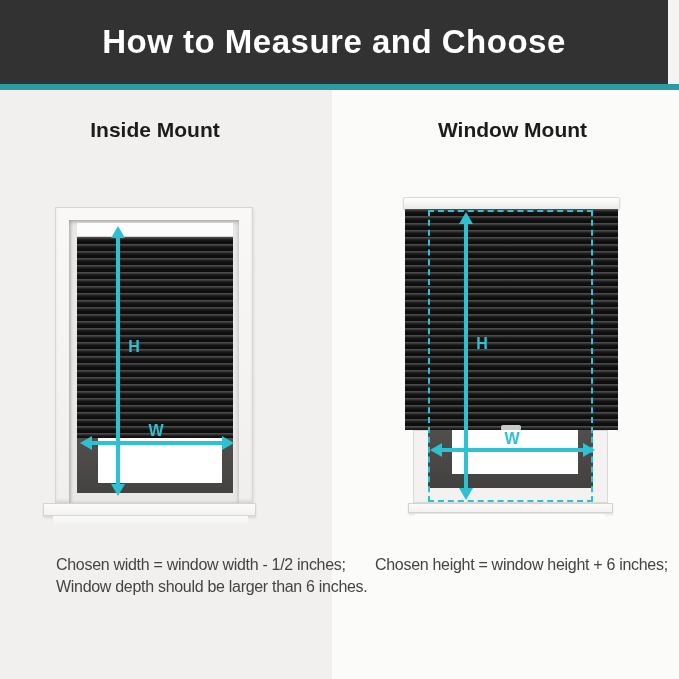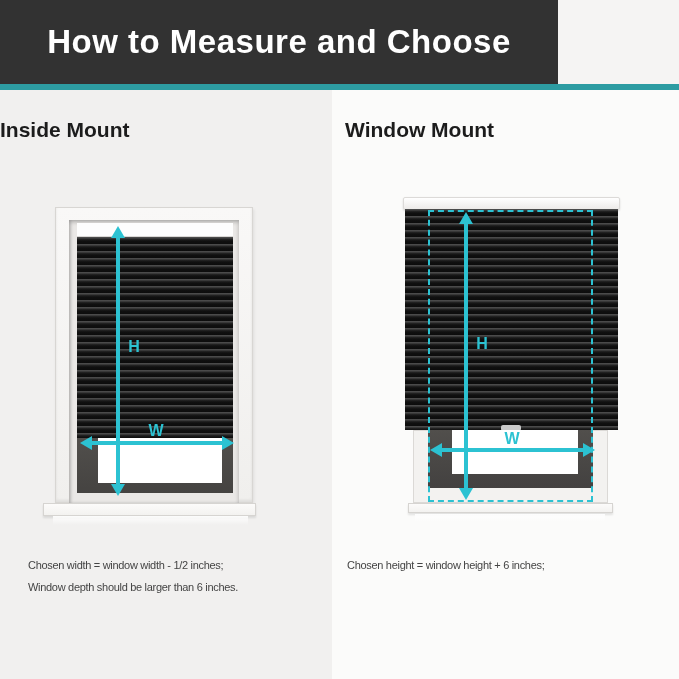--- a/index.html
+++ b/index.html
@@ -6,29 +6,29 @@
     --cyan:#2cc2d2;
     --teal:#2d9ca2;
     --banner:#323232;
   }
   *{box-sizing:border-box;margin:0;padding:0;}
   html,body{width:679px;height:679px;}
   body{font-family:"Liberation Sans", sans-serif;}
   .page{position:relative;width:679px;height:679px;overflow:hidden;background:#f5f4f3;}
 
   
-  .banner{position:absolute;left:0;top:0;width:558px;height:84px;background:var(--banner);
+  .banner{position:absolute;left:0;top:0;width:668px;height:84px;background:var(--banner);
           display:flex;align-items:center;justify-content:center;}
   .banner h1{color:#ffffff;font-size:33px;font-weight:800;letter-spacing:0.5px;}
   .accent-stripe{position:absolute;left:0;top:84px;width:679px;height:6px;background:var(--teal);}
 
   
   .col-left{position:absolute;left:0;top:90px;width:332px;height:589px;background:#f1f0ef;}
   .col-right{position:absolute;left:332px;top:90px;width:347px;height:589px;background:#fbfbfa;}
-  .col-title{position:absolute;font-size:21px;font-weight:bold;color:#1c1c1c;}
+  .col-title{position:absolute;text-align:center;font-size:21px;font-weight:bold;color:#1c1c1c;}
   .title-inside{left:0;top:118px;width:310px;}
   .title-outside{left:345px;top:118px;width:335px;}
 
   
   .scene{position:absolute;}
   .scene-left{left:48px;top:200px;width:215px;height:330px;}
   .scene-right{left:395px;top:190px;width:240px;height:340px;}
   .scene div{position:absolute;}
 
   
@@ -54,21 +54,21 @@
   .m-line{background:var(--cyan);z-index:5;}
   .ah{width:0;height:0;z-index:5;}
   .ah-up{border-left:7px solid transparent;border-right:7px solid transparent;border-bottom:12px solid var(--cyan);}
   .ah-down{border-left:7px solid transparent;border-right:7px solid transparent;border-top:12px solid var(--cyan);}
   .ah-left{border-top:7px solid transparent;border-bottom:7px solid transparent;border-right:12px solid var(--cyan);}
   .ah-right{border-top:7px solid transparent;border-bottom:7px solid transparent;border-left:12px solid var(--cyan);}
   .m-label{color:var(--cyan);font-weight:bold;font-size:16px;z-index:6;text-align:center;}
 
   
   .notes{position:absolute;z-index:3;}
-  .notes p{font-size:11px;letter-spacing:-0.3px;line-height:22px;color:#444444;white-space:nowrap;}
+  .notes p{font-size:16px;letter-spacing:-0.3px;line-height:22px;color:#444444;white-space:nowrap;margin-left:28px;}
   .notes-inside{left:28px;top:554px;}
   .notes-outside{left:347px;top:554px;}
 </style>
 </head>
 <body>
 
 <div class="page">
 
   <div class="banner">
     <h1>How to Measure and Choose</h1>

